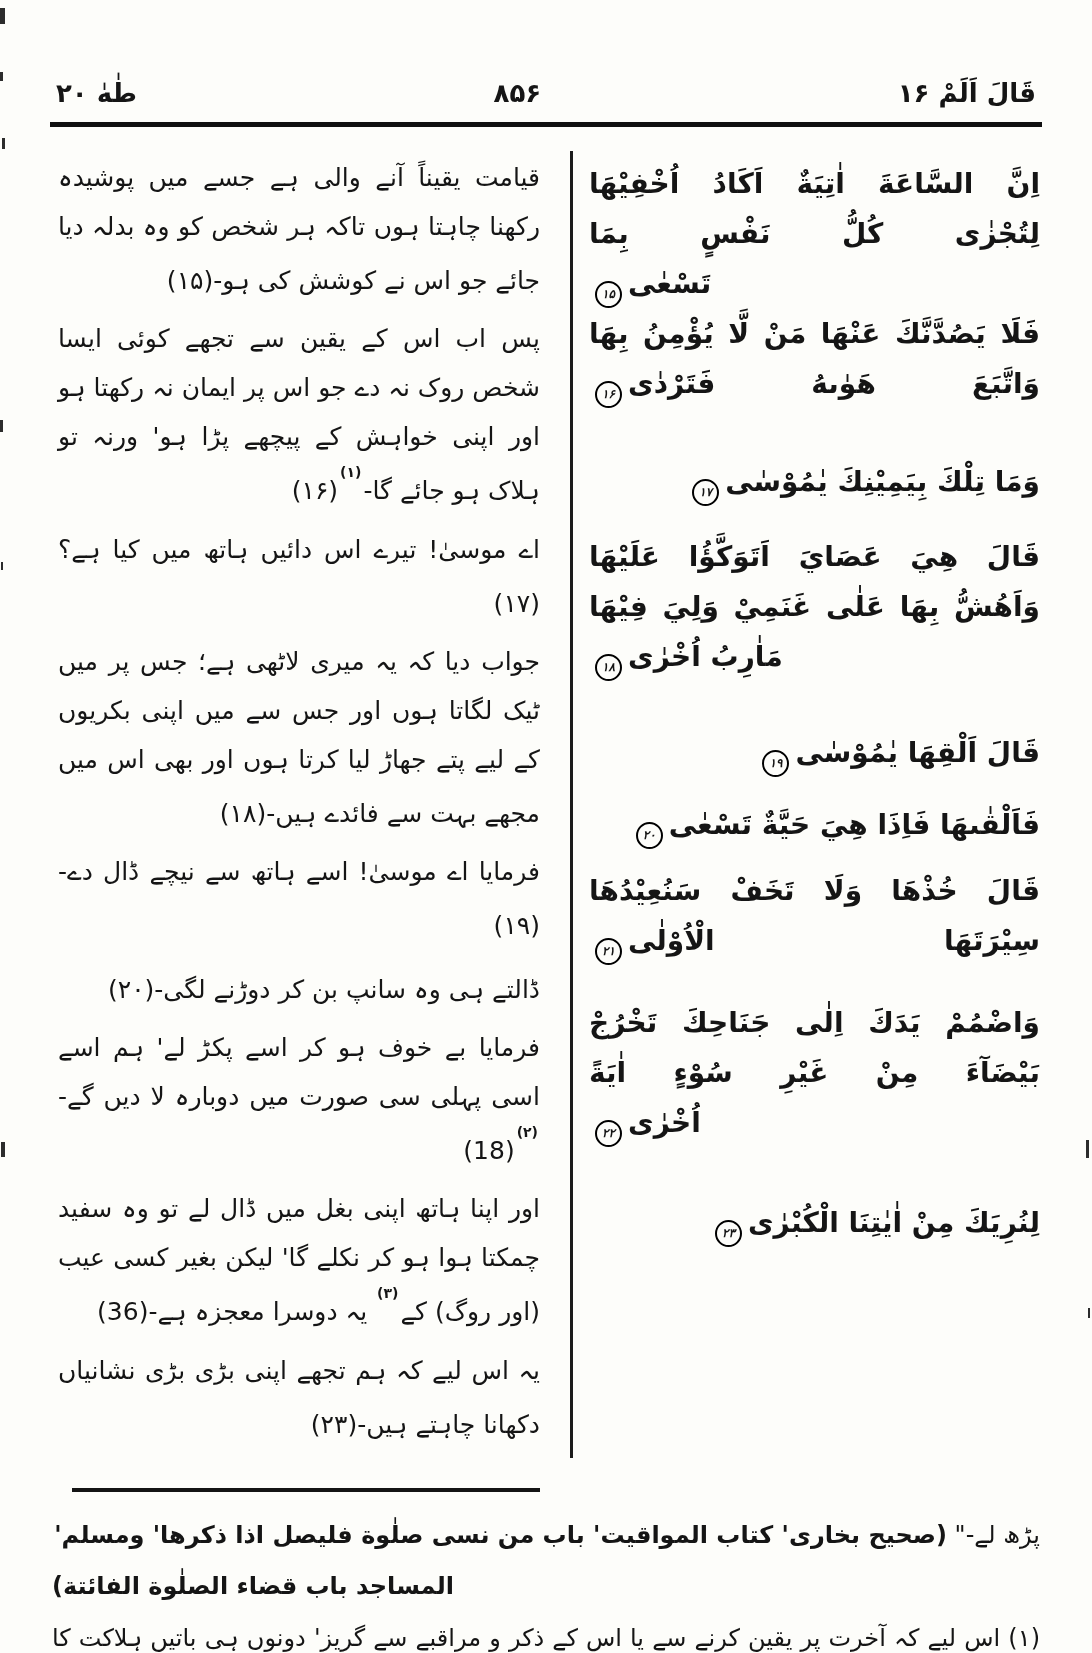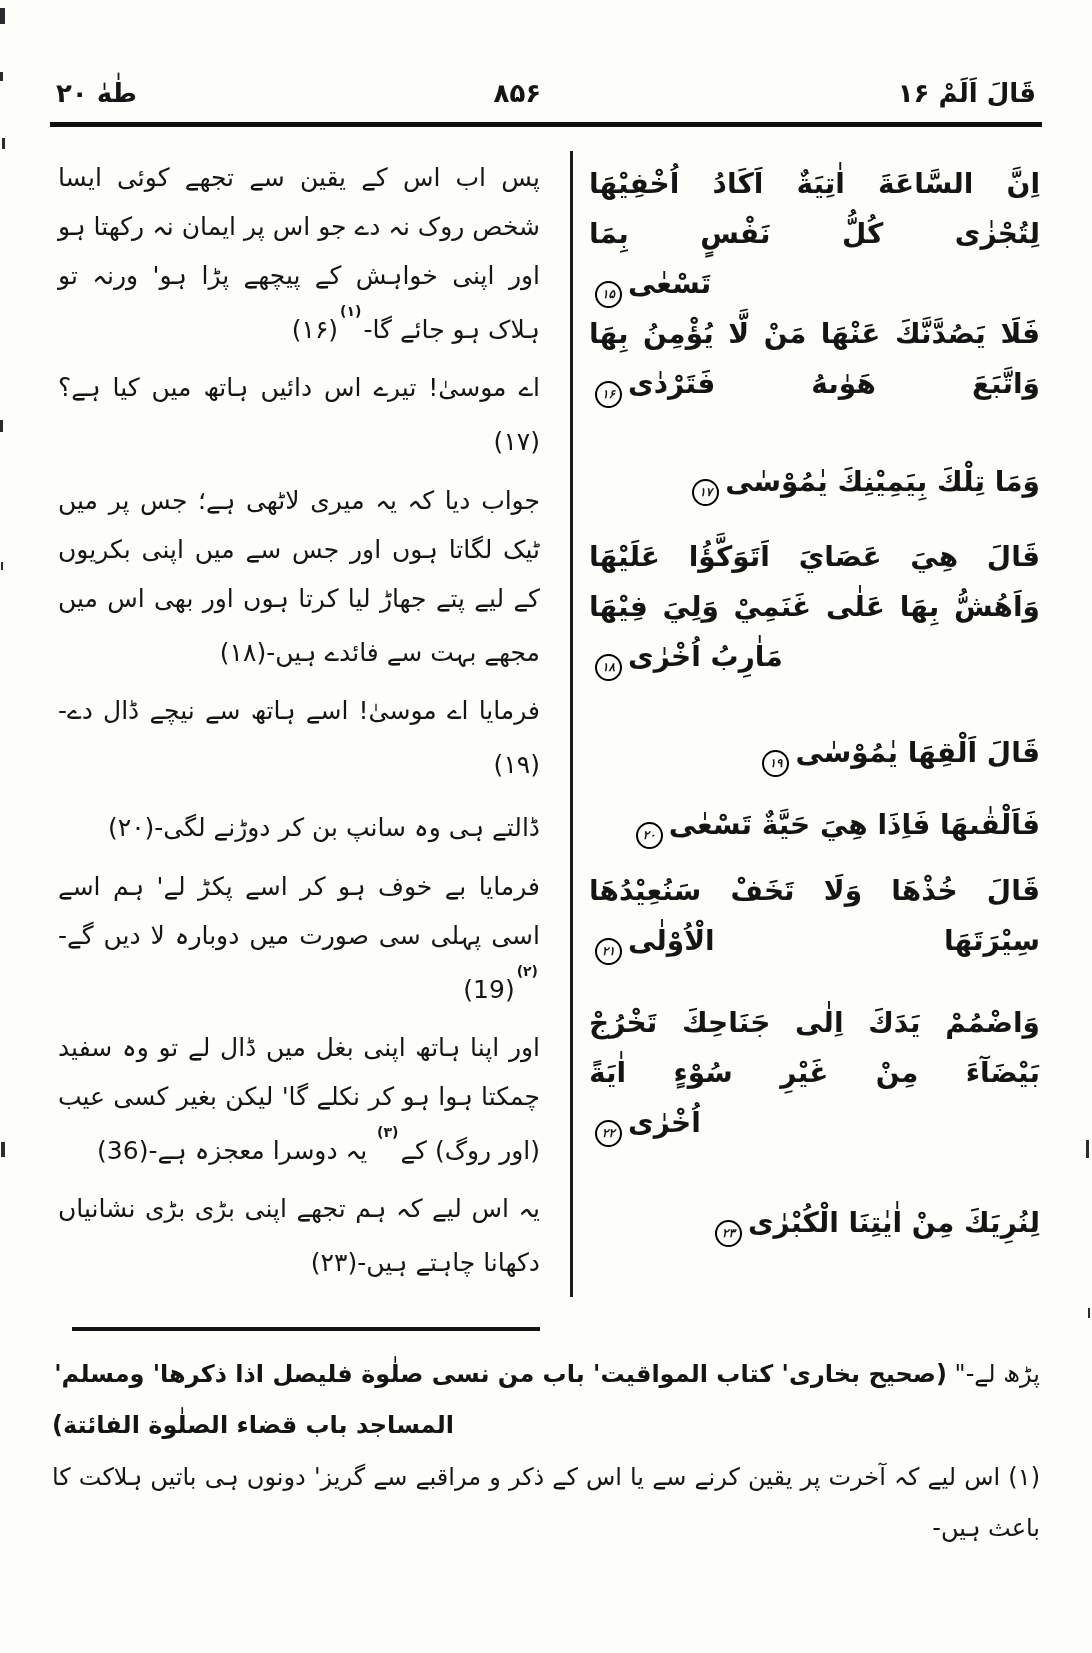--- a/index.html
+++ b/index.html
@@ -119,26 +119,27 @@
         <div class="aline left"><span>اُخْرٰى</span><span class="vnum">۲۲</span></div>
       </div>
 
       <div class="averse">
         <div class="aline right"><span>لِنُرِيَكَ مِنْ اٰيٰتِنَا الْكُبْرٰى</span><span class="vnum">۲۳</span></div>
       </div>
 
     </div>
 
     <div class="urdu-col">
+      <p class="upara"><span>قیامت یقیناً آنے والی ہے جسے میں پوشیدہ رکھنا چاہتا ہوں تاکہ ہر شخص کو وہ بدلہ دیا جائے جو اس نے کوشش کی ہو-(۱۵)</span><sup class="fnref"></sup><span></span></p>
       <p class="upara"><span>پس اب اس کے یقین سے تجھے کوئی ایسا شخص روک نہ دے جو اس پر ایمان نہ رکھتا ہو اور اپنی خواہش کے پیچھے پڑا ہو' ورنہ تو ہلاک ہو جائے گا-</span><sup class="fnref">(۱)</sup><span>(۱۶)</span></p>
       <p class="upara"><span>اے موسیٰ! تیرے اس دائیں ہاتھ میں کیا ہے؟(۱۷)</span><sup class="fnref"></sup><span></span></p>
       <p class="upara"><span>جواب دیا کہ یہ میری لاٹھی ہے؛ جس پر میں ٹیک لگاتا ہوں اور جس سے میں اپنی بکریوں کے لیے پتے جھاڑ لیا کرتا ہوں اور بھی اس میں مجھے بہت سے فائدے ہیں-(۱۸)</span><sup class="fnref"></sup><span></span></p>
       <p class="upara"><span>فرمایا اے موسیٰ! اسے ہاتھ سے نیچے ڈال دے-(۱۹)</span><sup class="fnref"></sup><span></span></p>
       <p class="upara"><span>ڈالتے ہی وہ سانپ بن کر دوڑنے لگی-(۲۰)</span><sup class="fnref"></sup><span></span></p>
-      <p class="upara"><span>فرمایا بے خوف ہو کر اسے پکڑ لے' ہم اسے اسی پہلی سی صورت میں دوبارہ لا دیں گے-</span><sup class="fnref">(۲)</sup><span>(19)</span></p>
+      <p class="upara"><span>فرمایا بے خوف ہو کر اسے پکڑ لے' ہم اسے اسی پہلی سی صورت میں دوبارہ لا دیں گے-</span><sup class="fnref">(۲)</sup><span>(18)</span></p>
       <p class="upara"><span>اور اپنا ہاتھ اپنی بغل میں ڈال لے تو وہ سفید چمکتا ہوا ہو کر نکلے گا' لیکن بغیر کسی عیب (اور روگ) کے</span><sup class="fnref">(۳)</sup><span> یہ دوسرا معجزہ ہے-(36)</span></p>
       <p class="upara"><span>یہ اس لیے کہ ہم تجھے اپنی بڑی بڑی نشانیاں دکھانا چاہتے ہیں-(۲۳)</span><sup class="fnref"></sup><span></span></p>
     </div>
 
   </div>
 
   <div class="fnsep"></div>
 
   <div class="footnotes">
     <div class="cit-line1">

